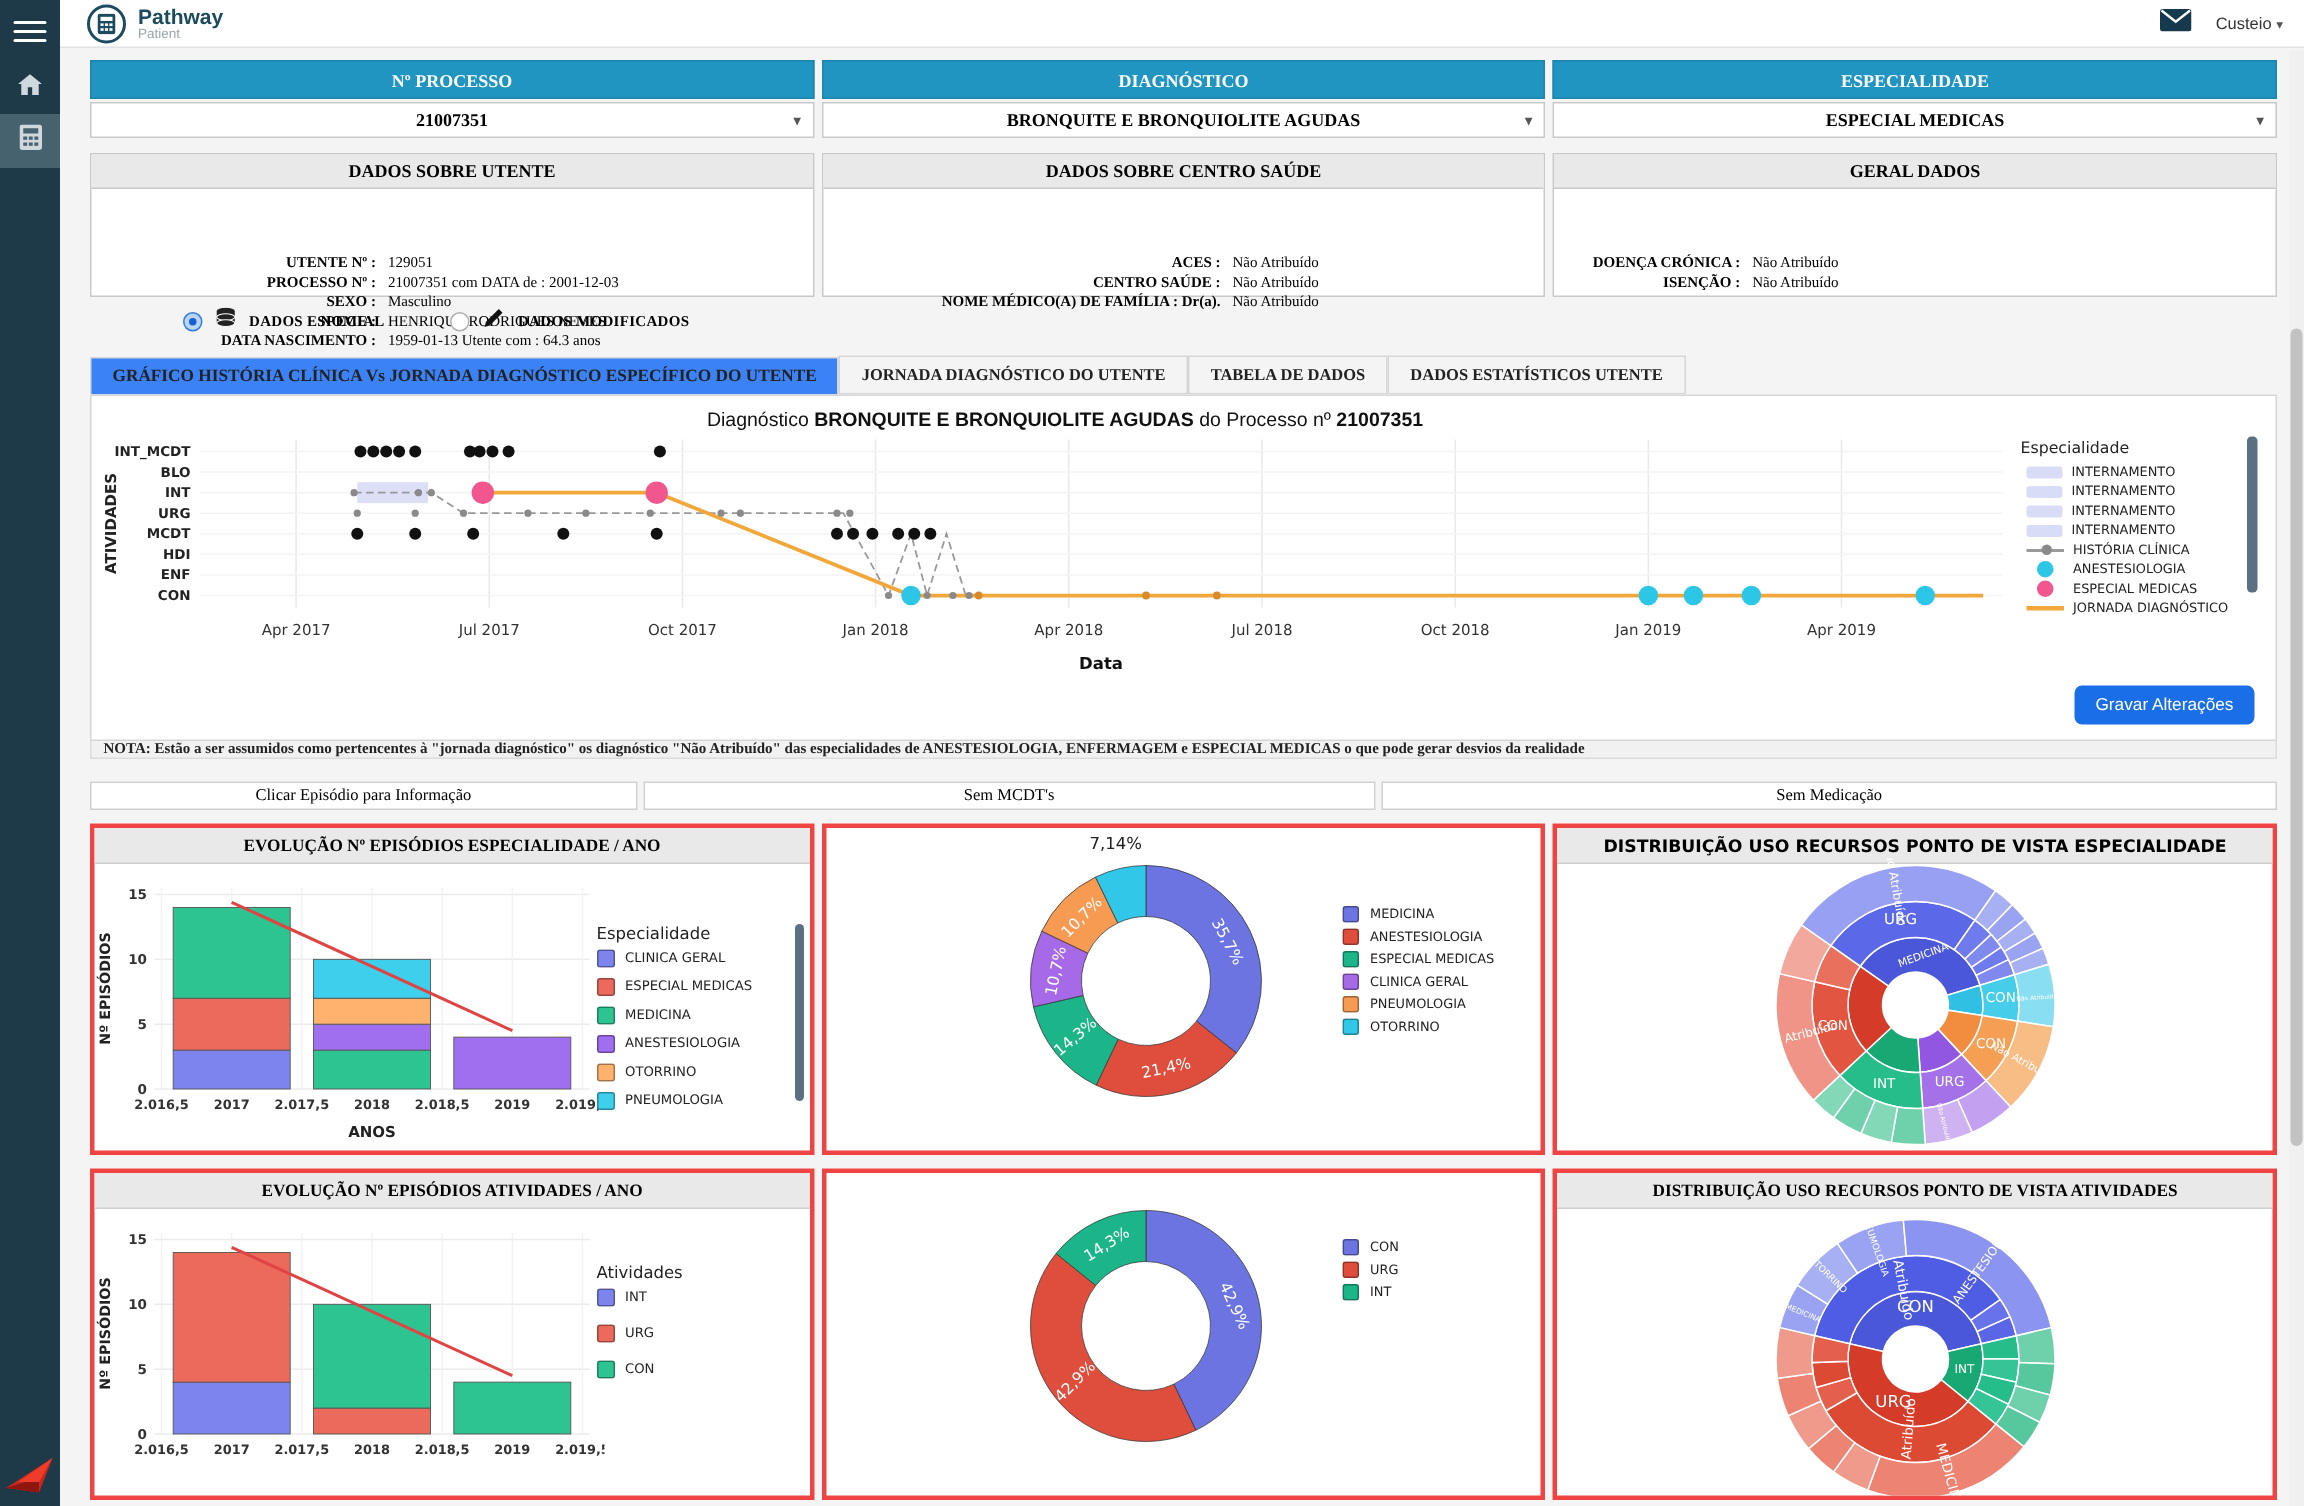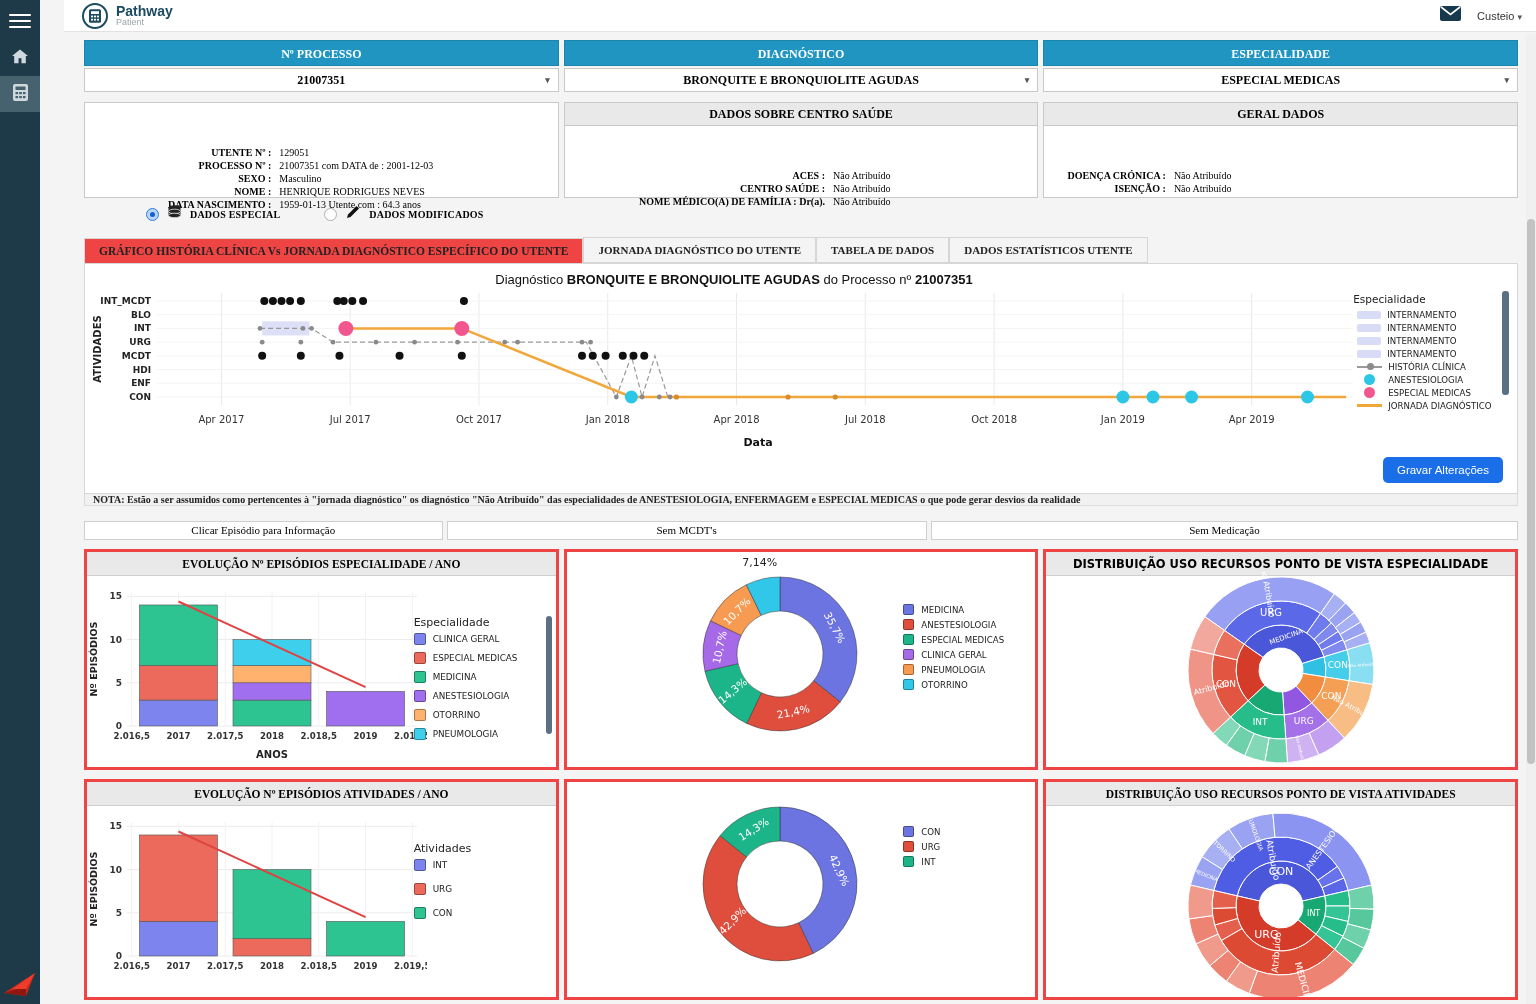--- a/index.html
+++ b/index.html
@@ -1,18 +1,18 @@
 <!DOCTYPE html>
 <html><head>
 <meta charset="utf-8">
 <style>
   html,body{margin:0;padding:0;width:1536px;height:1004px;overflow:hidden;background:#f4f4f5;
     font-family:"Liberation Serif",serif;}
   *{box-sizing:border-box;}
-  .app{display:flex;width:1536px;height:1004px;gap:24px;}
+  .app{display:flex;width:1536px;height:1004px;}
   
   .sidebar{width:40px;background:#1e3a48;flex:0 0 40px;position:relative;display:flex;flex-direction:column;align-items:center;}
   .burger{margin-top:10px;width:22px;cursor:pointer;}
   .burger div{height:2px;background:#fff;margin:4px 0;border-radius:1px;}
   .side-item{width:40px;height:36px;display:flex;align-items:center;justify-content:center;}
   .side-item.active{background:#47626f;}
   .side-logo{position:absolute;bottom:2px;left:2px;}
   
   .main{flex:1;display:flex;flex-direction:column;min-width:0;}
   .topbar{height:32px;background:#fff;border-bottom:1px solid #e2e2e2;display:flex;align-items:center;padding:0 14px 0 18px;}
@@ -41,21 +41,21 @@
   
   .radio-row{display:flex;align-items:center;gap:9px;margin:7px 0 0 62px;height:18px;}
   .radio{width:13px;height:13px;border-radius:50%;border:1px solid #b0b0b0;background:#fff;position:relative;cursor:pointer;}
   .radio.sel{border-color:#2f7de1;background:#b9d4f6;}
   .radio.sel::after{content:"";position:absolute;left:3px;top:3px;width:5px;height:5px;border-radius:50%;background:#1460d2;}
   .radio-lab{font-size:10px;font-weight:bold;letter-spacing:.2px;}
   .radio-gap{width:26px;}
   
   .tabs{display:flex;margin-top:14px;align-items:flex-end;}
   .tab{border:1px solid #d6d6d6;background:#f4f4f4;padding:0 14px;height:26px;line-height:25px;font-weight:bold;font-size:11px;cursor:pointer;color:#222;}
-  .tab.active{background:#ef4444;border-bottom:1px solid #fff;margin-bottom:-1px;font-size:11.5px;}
+  .tab.active{background:#3b82f6;border-bottom:1px solid #fff;margin-bottom:-1px;font-size:11.5px;}
   .chart-wrap{border:1px solid #d6d6d6;background:#fff;padding:6px 8px 4px 4px;position:relative;}
   .mc-title{text-align:center;font-family:"Liberation Sans",sans-serif;font-size:13px;color:#111;margin:2px 0 0 0;width:1290px;}
   .mc-title b{font-weight:700;}
   .mc-flex{display:flex;}
   .mc-legend{width:158px;padding-top:6px;font-family:"DejaVu Sans",sans-serif;position:relative;}
   .mcl-title{font-size:10.5px;color:#222;margin-bottom:3px;}
   .mcl-item{display:flex;align-items:center;gap:6px;font-size:8.6px;color:#222;height:13px;padding-left:4px;}
   .sw-band{width:24px;height:8px;border-radius:2px;}
   .sw-dot{width:11px;height:11px;border-radius:50%;margin:0 7px;}
   .sw-line{width:25px;height:2.5px;}
@@ -172,20 +172,21 @@
           <div class="fsel"><span>BRONQUITE E BRONQUIOLITE AGUDAS</span><span class="caret">▾</span></div>
         </div>
         <div class="fcol">
           <div class="fhead">ESPECIALIDADE</div>
           <div class="fsel"><span>ESPECIAL MEDICAS</span><span class="caret">▾</span></div>
         </div>
       </div>
 
       <div class="row3 info-row">
         <div class="ipanel">
+          <div class="ipanel-h">DADOS SOBRE UTENTE</div>
           <div class="ipanel-b">
             <div class="irow">
                 <div class="ilab">UTENTE Nº :</div>
                 <div class="ival">129051</div>
               </div>
             <div class="irow">
                 <div class="ilab">PROCESSO Nº :</div>
                 <div class="ival">21007351 com DATA de : 2001-12-03</div>
               </div>
             <div class="irow">

